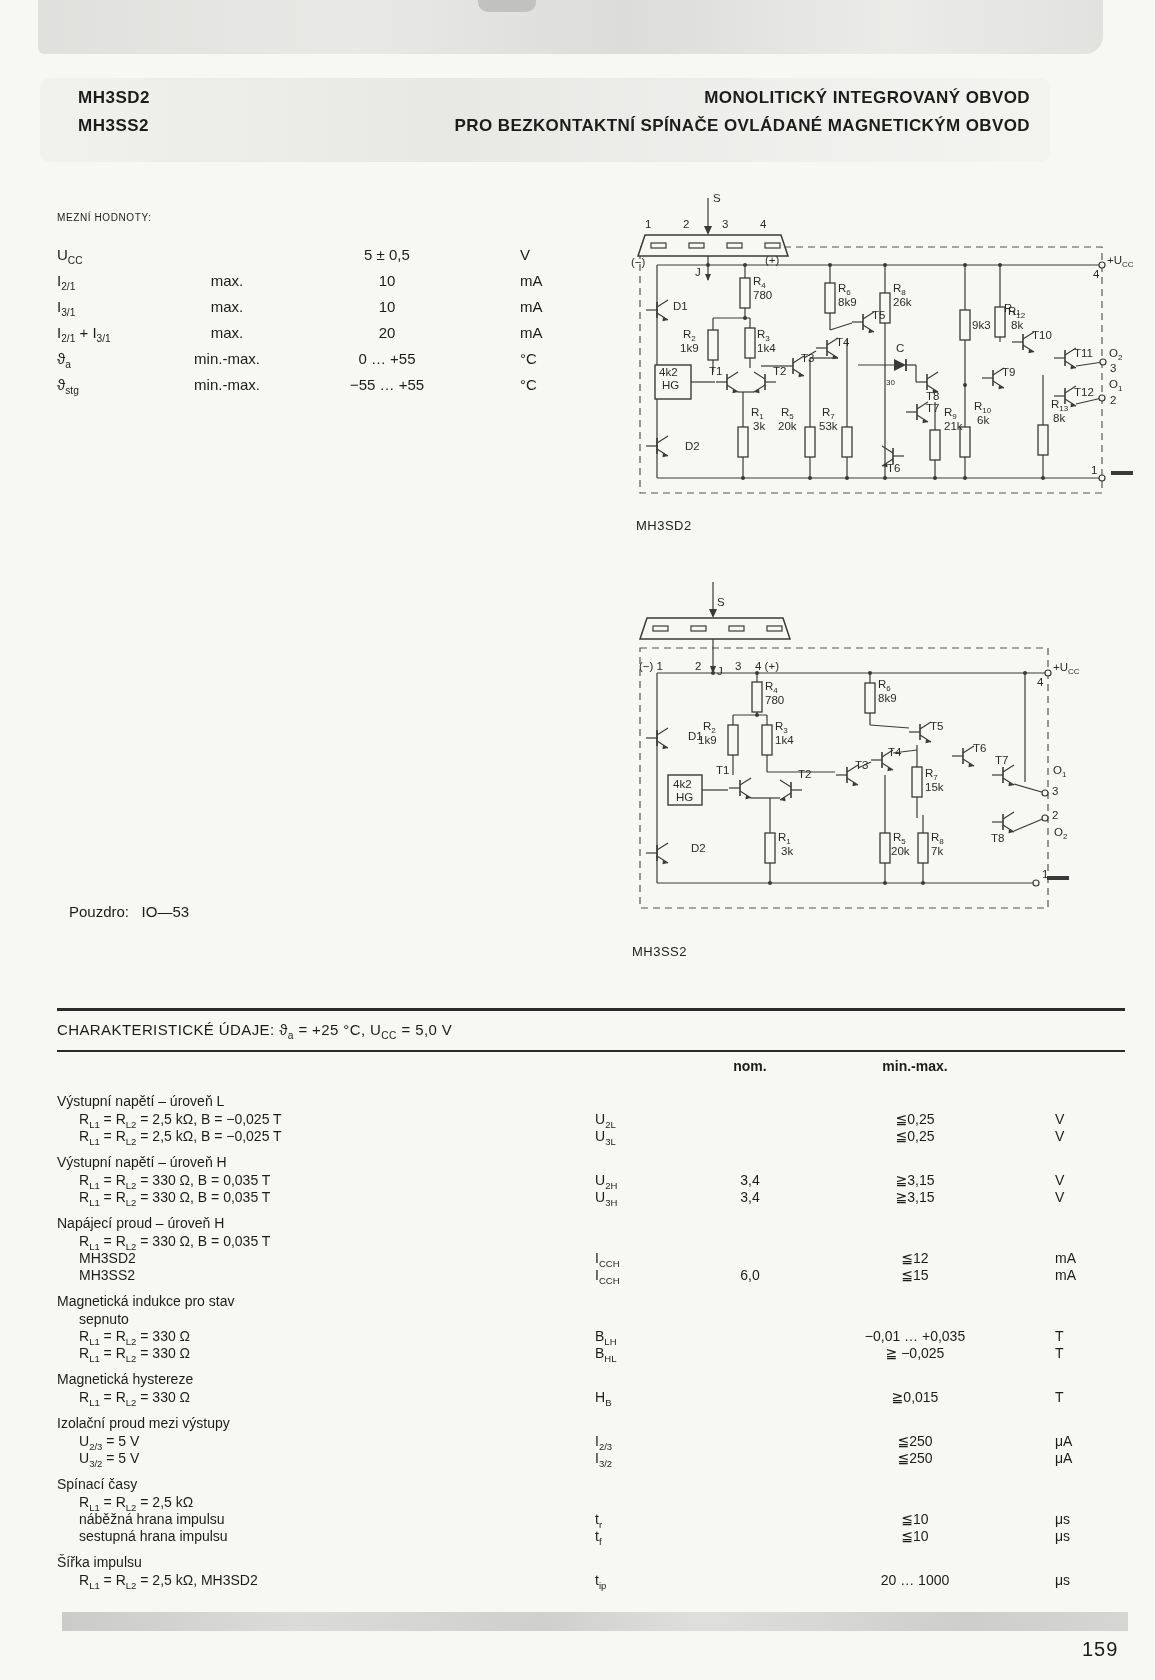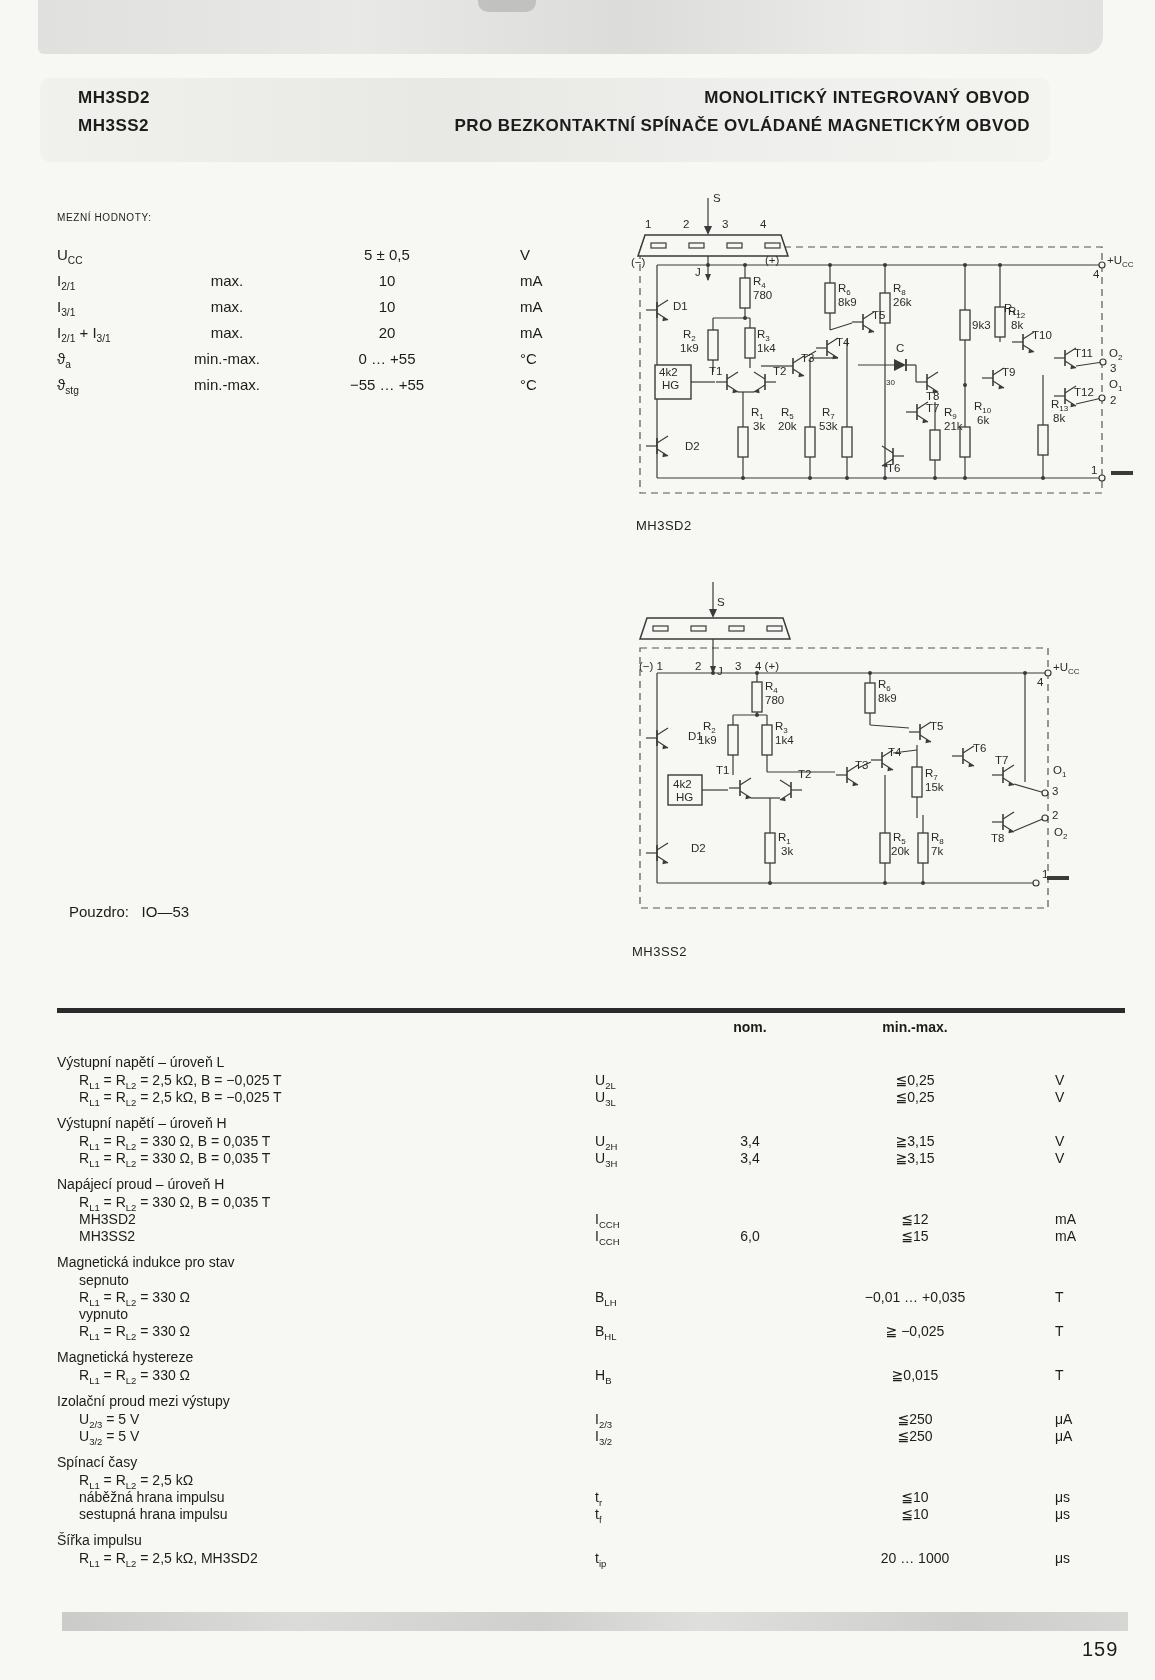--- a/index.html
+++ b/index.html
@@ -415,20 +415,21 @@
   </div>
   <div class="abs caption" style="left:632px;top:944px;">MH3SS2</div>
 
   <div id="pouzdro" class="abs">
     <span>Pouzdro:</span>&nbsp;&nbsp;
     <span>IO—53</span>
   </div>
 
   <div id="chartab" class="abs">
     <div class="rule"></div>
+    <div class="ct-title"><span>CHARAKTERISTICKÉ ÚDAJE: ϑ</span><sub>a</sub><span> = +25 °C, U</span><sub>CC</sub><span> = 5,0 V</span></div>
     <div class="rule2"></div>
     <div class="ct-colhead">
       <span class="nom">nom.</span>
       <span class="mm">min.-max.</span>
     </div>
     <div>
         <div class="ct-group">
           <div class="ct-gtitle"><span>Výstupní napětí – úroveň L</span></div>
           <div class="ct-line">
             <span class="ct-cond"><span>R</span><sub>L1</sub><span> = R</span><sub>L2</sub><span> = 2,5 kΩ, B = −0,025 T</span></span>
@@ -484,23 +485,20 @@
           <div class="ct-line">
             <span class="ct-cond"><span>sepnuto</span></span>
           </div>
           <div class="ct-line">
             <span class="ct-cond"><span>R</span><sub>L1</sub><span> = R</span><sub>L2</sub><span> = 330 Ω</span></span>
             <span class="ct-sym"><span>B</span><sub>LH</sub></span>
             <span class="ct-mm"><span>−0,01 … +0,035</span></span>
             <span class="ct-unit"><span>T</span></span>
           </div>
           <div class="ct-line">
-            <span class="ct-cond"><span>vypnuto</span></span>
-          </div>
-          <div class="ct-line">
             <span class="ct-cond"><span>R</span><sub>L1</sub><span> = R</span><sub>L2</sub><span> = 330 Ω</span></span>
             <span class="ct-sym"><span>B</span><sub>HL</sub></span>
             <span class="ct-mm"><span>≧ −0,025</span></span>
             <span class="ct-unit"><span>T</span></span>
           </div>
         </div>
         <div class="ct-group">
           <div class="ct-gtitle"><span>Magnetická hystereze</span></div>
           <div class="ct-line">
             <span class="ct-cond"><span>R</span><sub>L1</sub><span> = R</span><sub>L2</sub><span> = 330 Ω</span></span>

